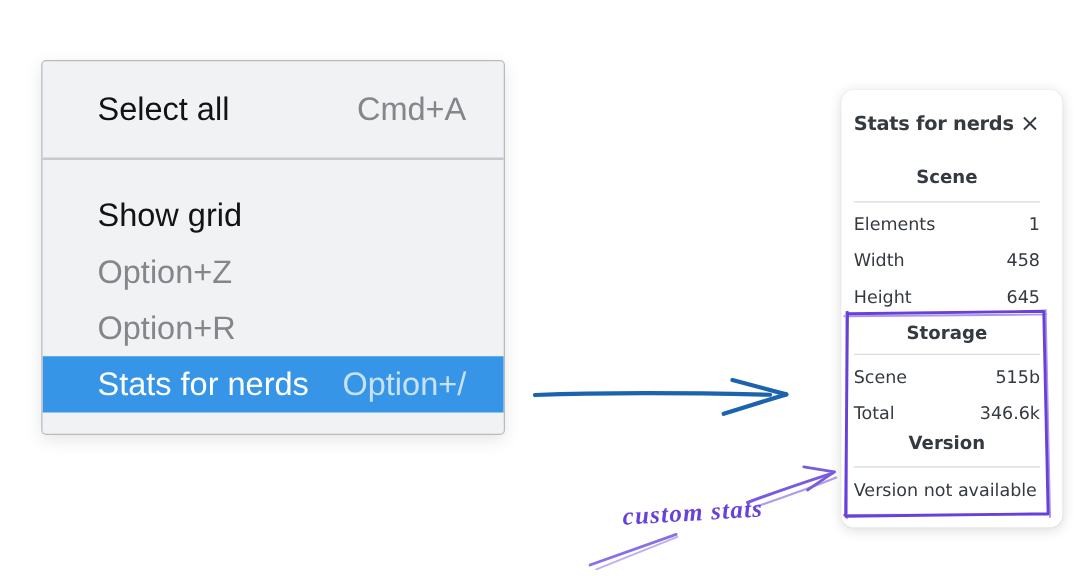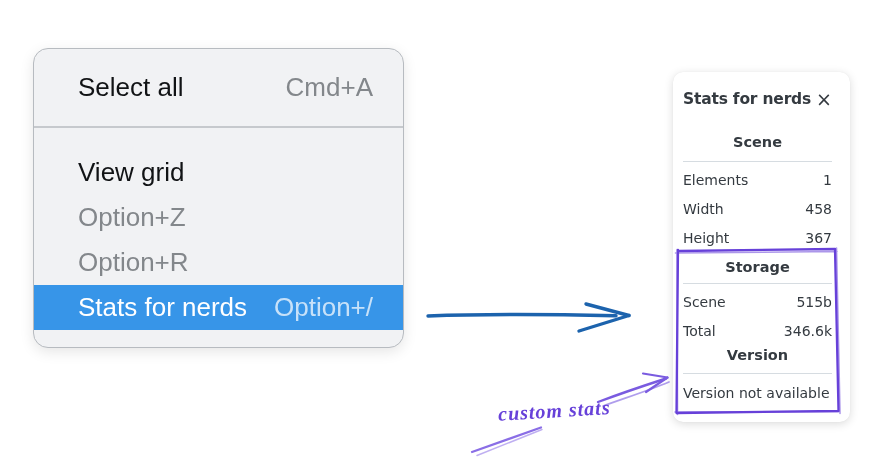--- a/index.html
+++ b/index.html
@@ -5,21 +5,21 @@
   html,body{margin:0;padding:0;background:#ffffff;}
   .canvas{
     position:relative;width:873px;height:461px;overflow:hidden;
     background:#ffffff;font-family:"Liberation Sans",sans-serif;
   }
 
   
   .context-menu{
     position:absolute;left:33px;top:48px;width:371px;height:300px;
     box-sizing:border-box;background:#f1f2f4;
-    border:1.5px solid #b7bbc0;border-radius:15px;
+    border:1.5px solid #b7bbc0;border-radius:4px;
     box-shadow:0 4px 14px rgba(0,0,0,0.10);
     padding-top:16px;padding-bottom:17px;overflow:hidden;
   }
   .menu-item{
     height:45px;display:flex;align-items:center;justify-content:space-between;
     padding:0 30px 0 44px;font-size:26px;color:#111315;cursor:default;
   }
   .menu-item .menu-shortcut{color:#83878b;}
   .menu-item.highlighted{background:var(--highlight,#3795e8);color:#ffffff;}
   .menu-item.highlighted .menu-shortcut{color:rgba(255,255,255,0.72);}
@@ -74,21 +74,21 @@
 
 <div class="canvas">
 
   <div class="context-menu">
       <div class="menu-item">
         <span class="menu-label">Select all</span>
         <span class="menu-shortcut">Cmd+A</span>
       </div>
       <div class="menu-divider"></div>
       <div class="menu-item">
-        <span class="menu-label">View grid</span>
+        <span class="menu-label">Show grid</span>
       </div>
       <div class="menu-item">
         <span class="menu-shortcut">Option+Z</span>
       </div>
       <div class="menu-item">
         <span class="menu-shortcut">Option+R</span>
       </div>
       <div class="menu-item highlighted">
         <span class="menu-label">Stats for nerds</span>
         <span class="menu-shortcut">Option+/</span>
@@ -107,21 +107,21 @@
           <div class="stat-row">
             <span class="stat-label">Elements</span>
             <span class="stat-value">1</span>
           </div>
           <div class="stat-row">
             <span class="stat-label">Width</span>
             <span class="stat-value">458</span>
           </div>
           <div class="stat-row">
             <span class="stat-label">Height</span>
-            <span class="stat-value">367</span>
+            <span class="stat-value">645</span>
           </div>
         </div>
         <div class="section sec-storage">
           <div class="section-heading">Storage</div>
           <div class="panel-hr"></div>
           <div class="stat-row">
             <span class="stat-label">Scene</span>
             <span class="stat-value">515b</span>
           </div>
           <div class="stat-row">

